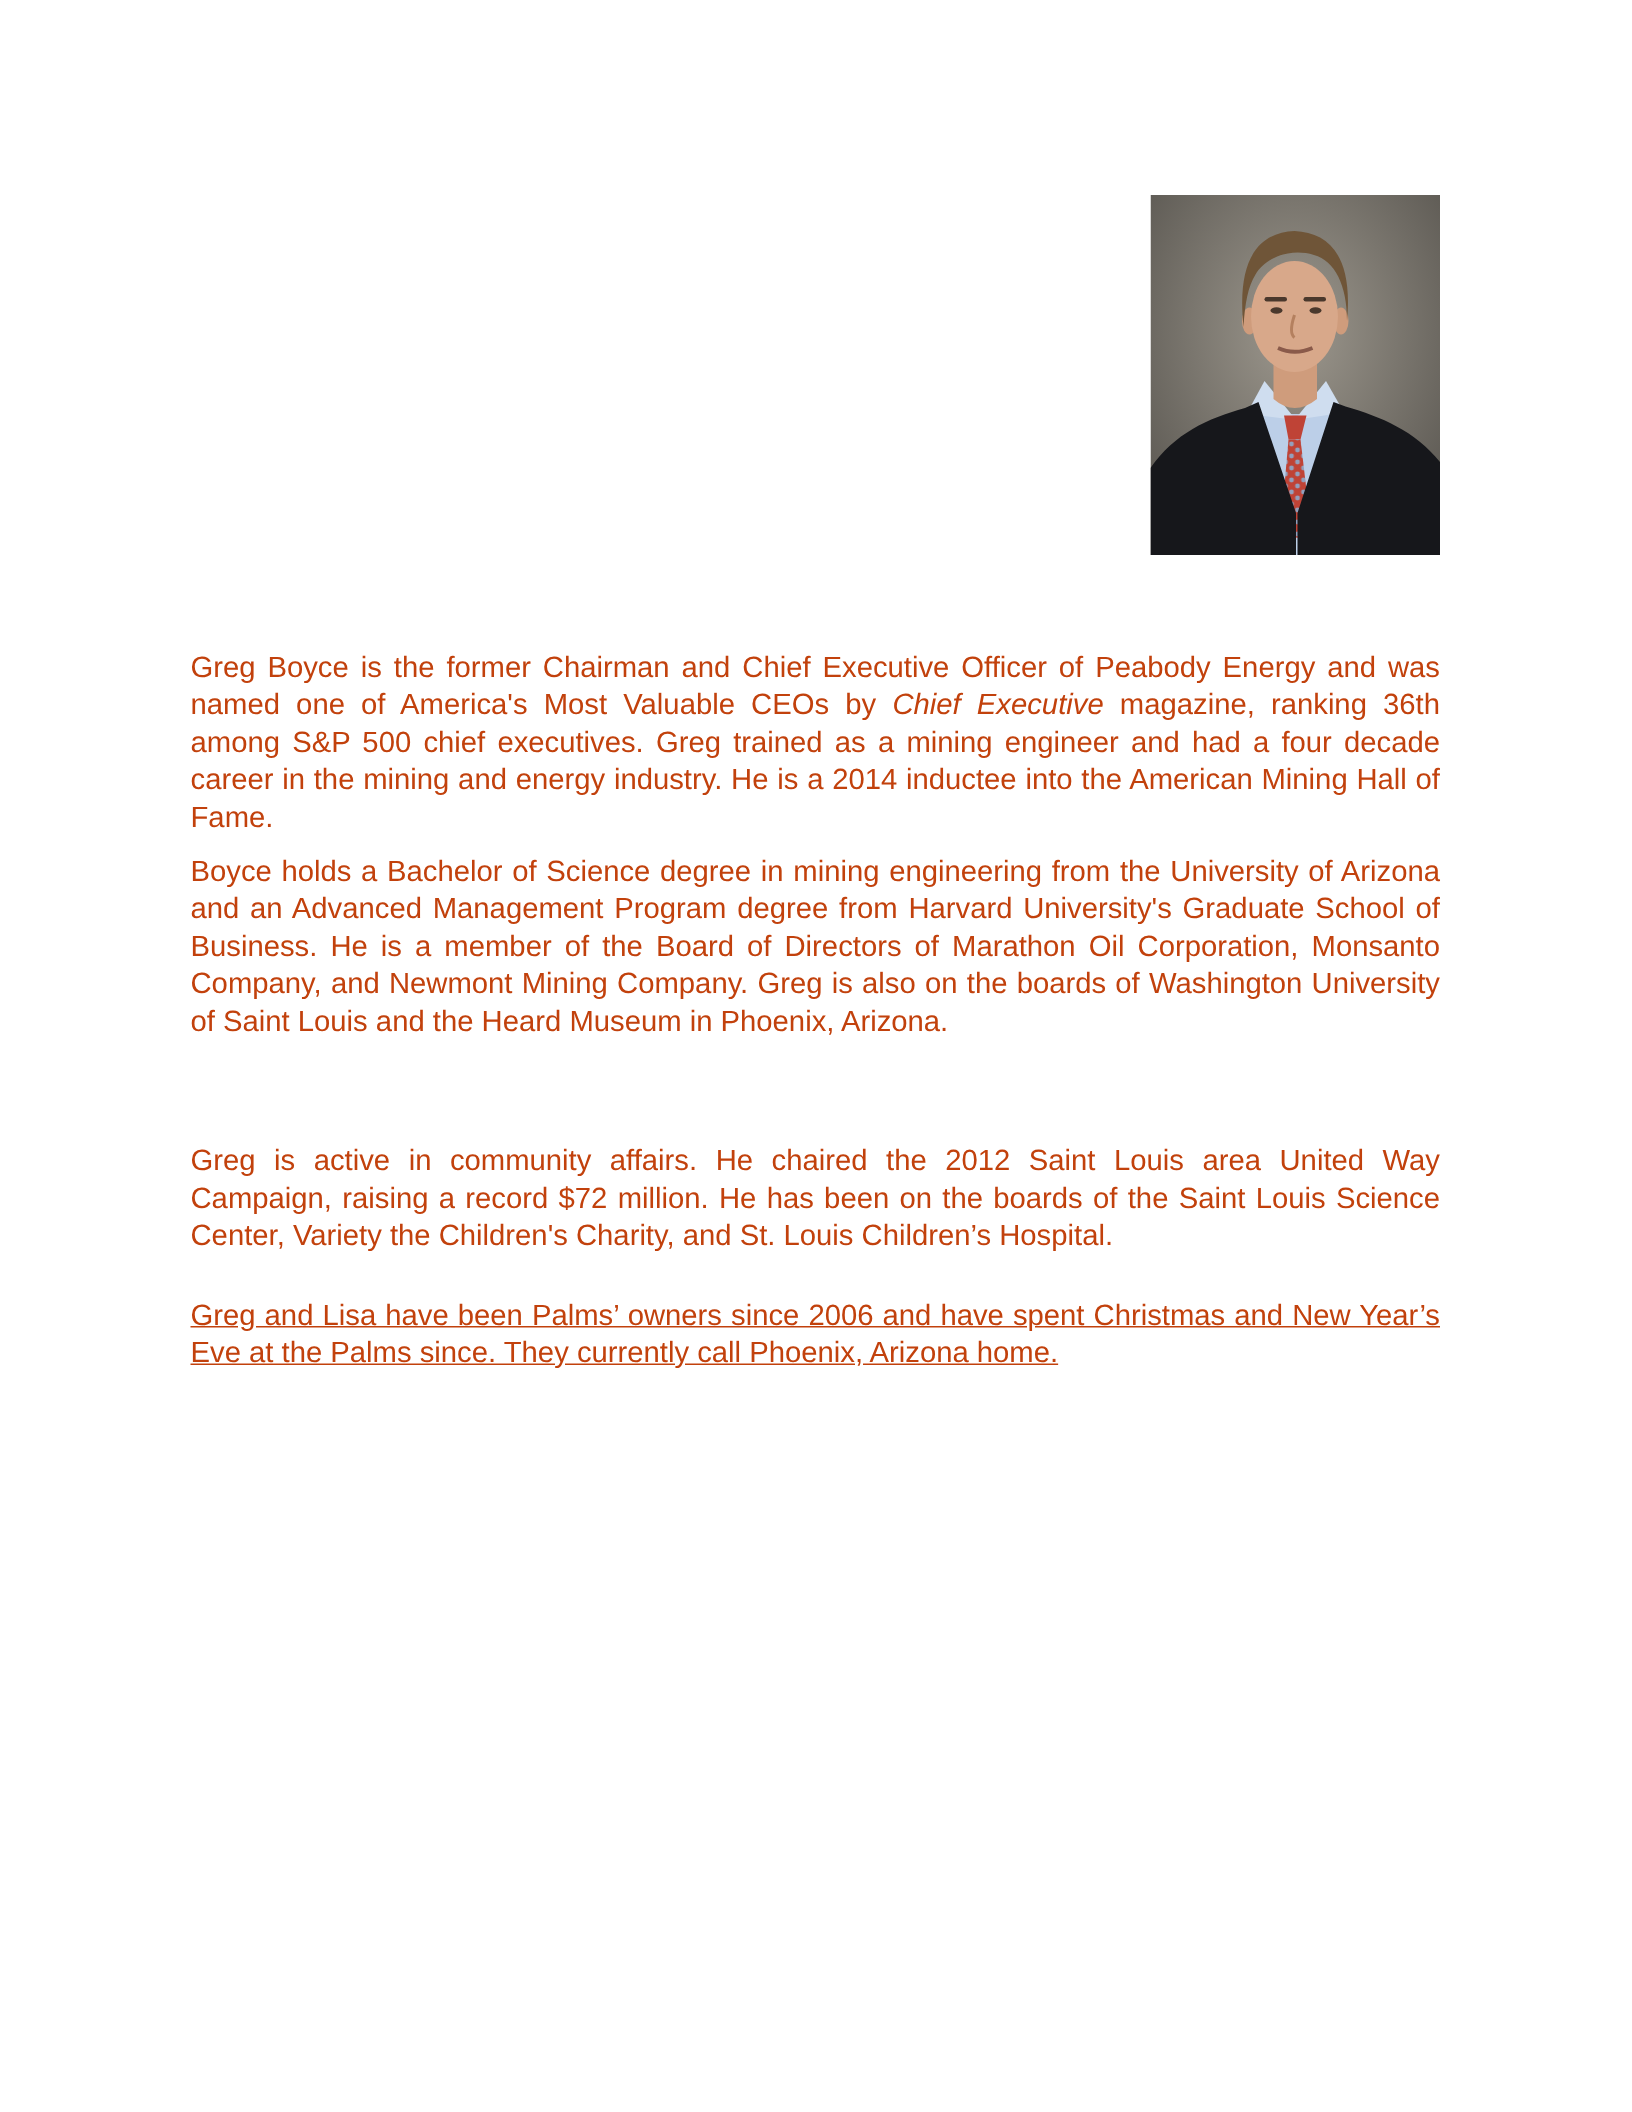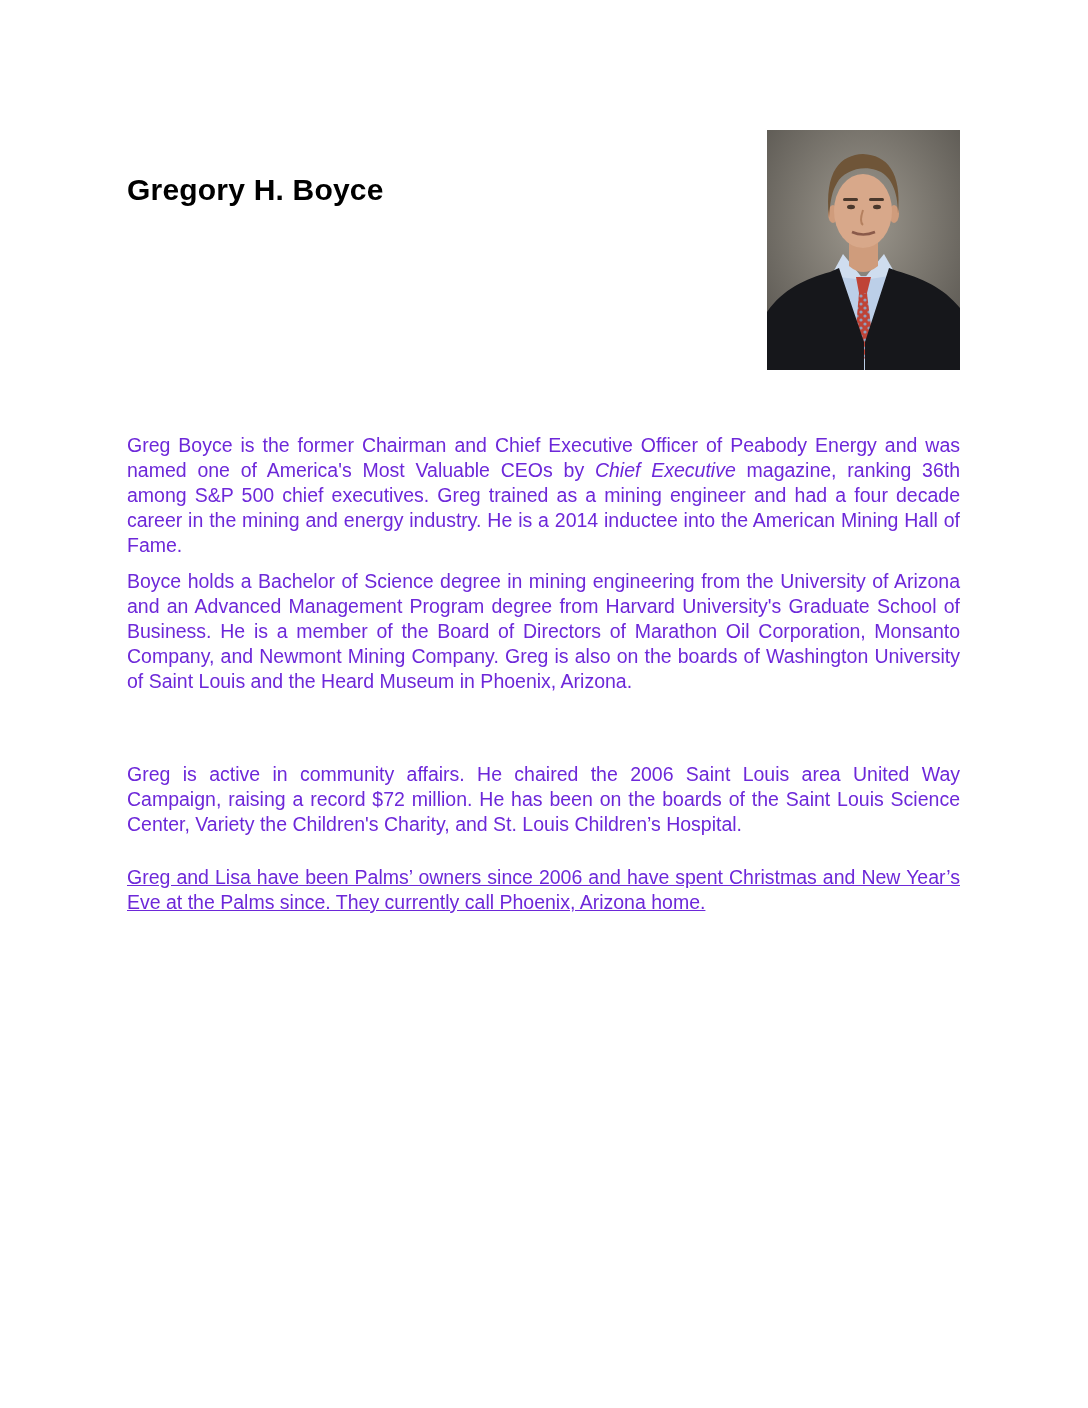--- a/index.html
+++ b/index.html
@@ -44,34 +44,33 @@
     height: 100%;
   }
   .bio {
     position: absolute;
     left: 127px;
     width: 833px;
     margin: 0;
     font-size: 19.5px;
     line-height: 25px;
     text-align: justify;
-    color: #6d28d9;
+    color: #c2410c;
   }
   .bio em { font-style: italic; }
   .p1 { top: 433px; }
   .p2 { top: 569px; }
   .p3 { top: 762px; }
   .p4 { top: 865px; text-decoration: underline; }
 </style>
 </head>
 <body>
 
 <div class="page">
 
-  <h1 class="doc-title">Gregory H. Boyce</h1>
 
   <div class="portrait">
     <svg viewBox="0 0 193 240" preserveAspectRatio="none">
       <defs>
         <radialGradient id="bgGrad" cx="50%" cy="38%" r="85%">
           <stop offset="0%" stop-color="#9d988e"></stop>
           <stop offset="100%" stop-color="#4b4843"></stop>
         </radialGradient>
         <pattern id="tieDots" width="8" height="8" patternUnits="userSpaceOnUse">
           <rect width="8" height="8" fill="#bf4336"></rect>
@@ -111,17 +110,17 @@
       <path d="M96,80 Q92,92 96,95" fill="none" stroke="#b4805f" stroke-width="2"></path>
 
       <path d="M85,102 Q96,107 108,102" fill="none" stroke-width="2.5" stroke="#8a5a4a"></path>
     </svg>
   </div>
 
   <p class="bio p1"><span>Greg Boyce  is the former Chairman and Chief Executive Officer of Peabody Energy and was named one of America's Most Valuable CEOs by </span><em>Chief Executive</em><span> magazine, ranking 36th among S&amp;P 500 chief executives.  Greg trained as a mining engineer and had a four decade career in the mining and energy industry. He is a 2014 inductee into the American Mining Hall of Fame.</span></p>
 
   <p class="bio p2">Boyce holds a Bachelor of Science degree in mining engineering from the University of Arizona and an Advanced Management Program degree from Harvard University's Graduate School of Business. He is a member of the Board of Directors of Marathon Oil Corporation, Monsanto Company, and Newmont Mining Company.  Greg is also on the boards of Washington University of Saint Louis and the Heard Museum in Phoenix, Arizona.</p>
 
-  <p class="bio p3">Greg is active in community affairs.  He chaired the 2006 Saint Louis area United Way Campaign, raising a record $72 million.  He has been on the boards of the Saint Louis Science Center, Variety the Children's Charity, and St. Louis Children’s Hospital.</p>
+  <p class="bio p3">Greg is active in community affairs.  He chaired the 2012 Saint Louis area United Way Campaign, raising a record $72 million.  He has been on the boards of the Saint Louis Science Center, Variety the Children's Charity, and St. Louis Children’s Hospital.</p>
 
   <p class="bio p4">Greg and Lisa have been Palms’ owners since 2006 and have spent Christmas and New Year’s Eve at the Palms since.  They currently call Phoenix, Arizona home.</p>
 
 </div>
 
 </body></html>

